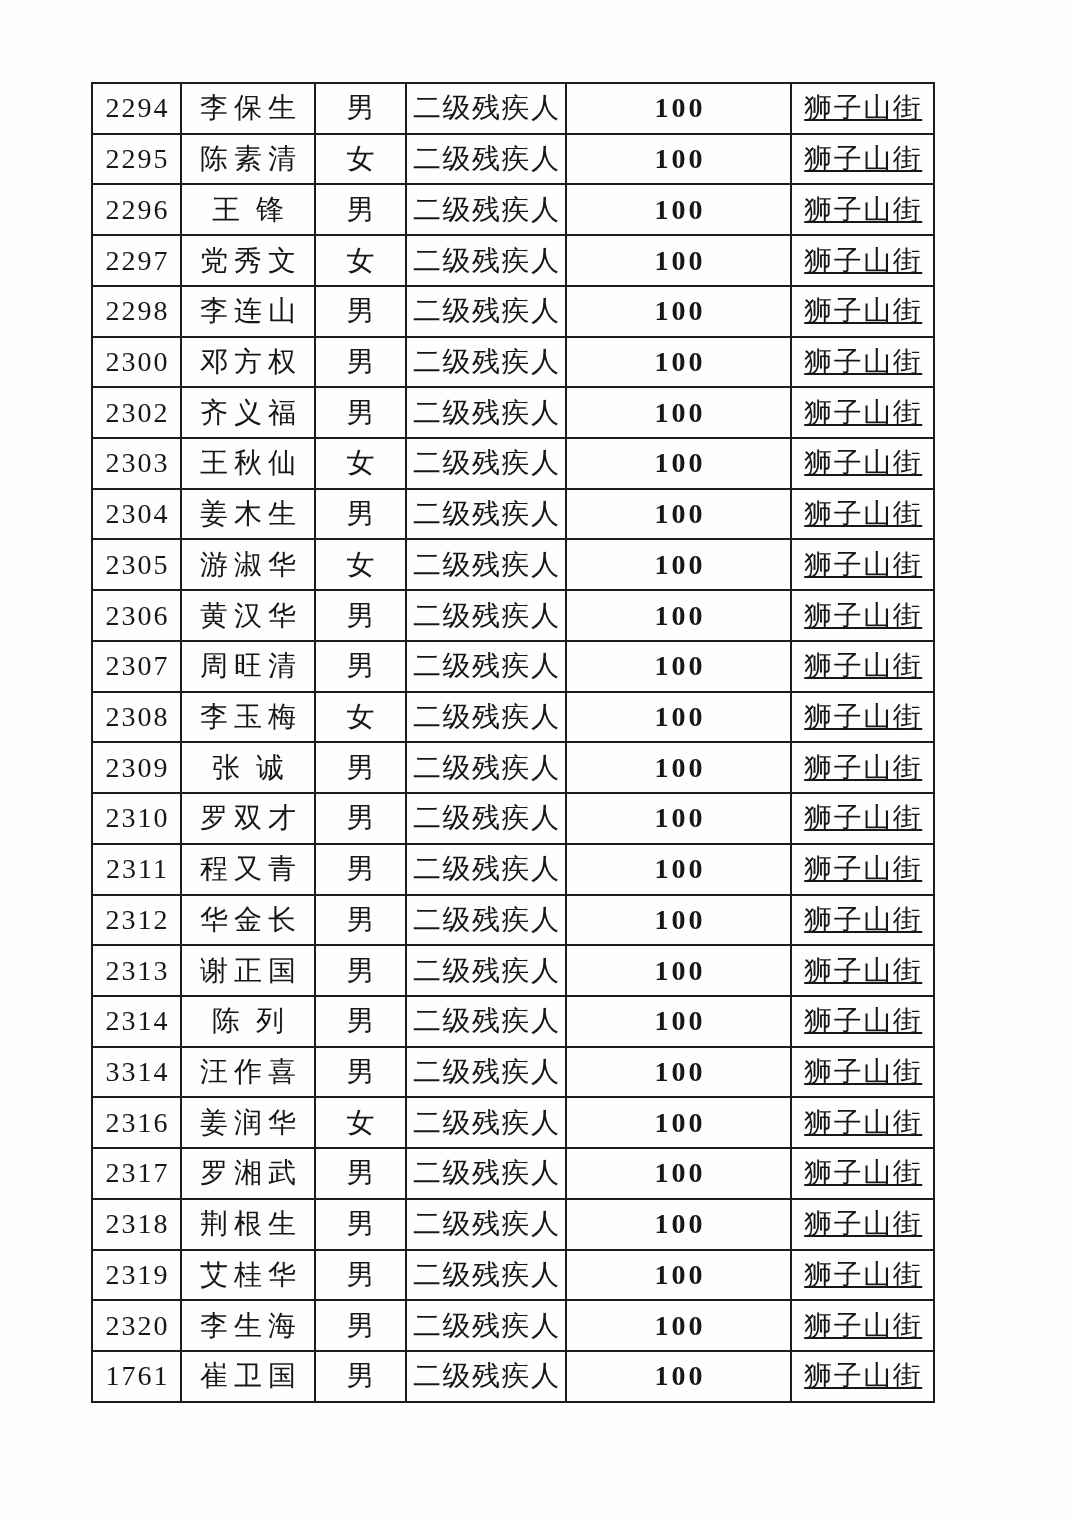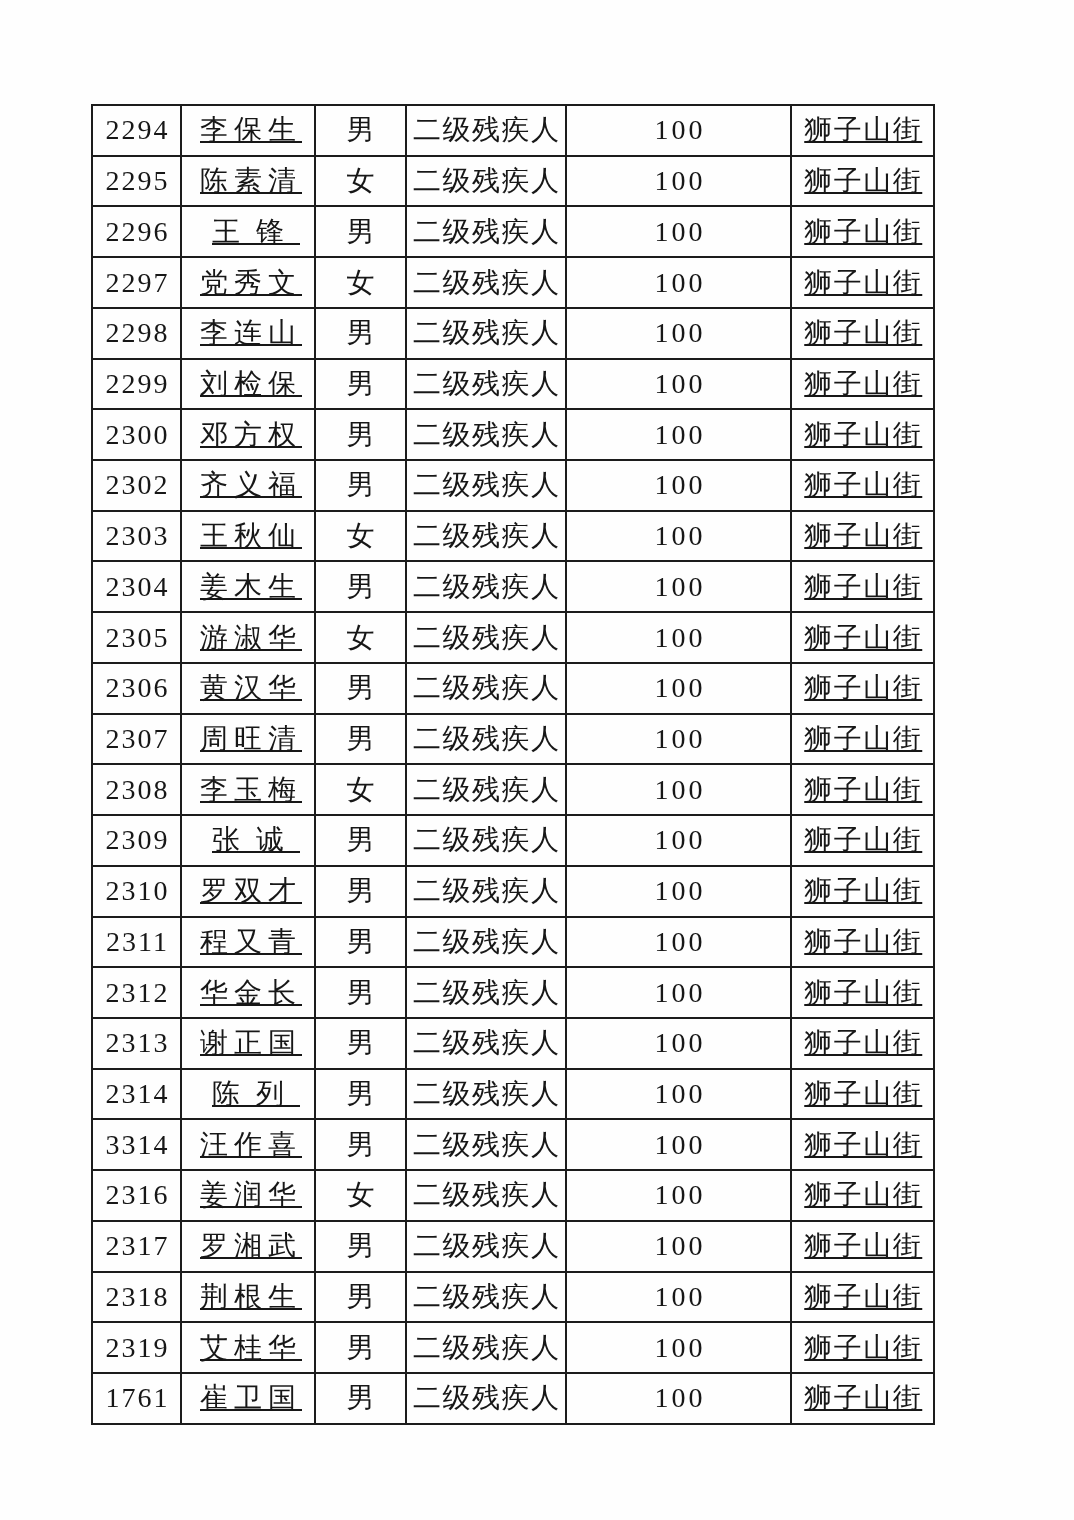--- a/index.html
+++ b/index.html
@@ -11,21 +11,21 @@
     position: relative;
     width: 1074px;
     height: 1520px;
     background: #fefefe;
     font-family: "Liberation Serif", "DejaVu Serif", serif;
     overflow: hidden;
   }
   table.records {
     position: absolute;
     left: 91px;
-    top: 104px;
+    top: 82px;
     width: 842px;
     height: 1321px;
     border-collapse: collapse;
     table-layout: fixed;
   }
   table.records td {
     border: 2px solid #1c1c1c;
     text-align: center;
     vertical-align: middle;
     padding: 0;
@@ -35,37 +35,37 @@
     overflow: hidden;
   }
   td.c-id {
     font-size: 29px;
     letter-spacing: 2px;
     text-indent: 2px;
   }
   td.c-name {
     letter-spacing: 6px;
     text-indent: 6px;
-    text-decoration: underline;
   }
   td.c-name.two {
     letter-spacing: 16px;
     text-indent: 16px;
   }
   td.c-gender {
     letter-spacing: 0;
   }
   td.c-category {
     letter-spacing: 1.5px;
     text-indent: 1.5px;
   }
   td.c-amount {
     font-size: 29px;
     letter-spacing: 3px;
     text-indent: 3px;
+    font-weight: bold;
   }
   td.c-street {
     letter-spacing: 1.5px;
     text-indent: 1.5px;
     text-decoration: underline;
   }
 </style>
 </head>
 <body>
 
@@ -114,28 +114,20 @@
         </tr>
         <tr>
           <td class="c-id">2298</td>
           <td class="c-name">李连山</td>
           <td class="c-gender">男</td>
           <td class="c-category">二级残疾人</td>
           <td class="c-amount">100</td>
           <td class="c-street">狮子山街</td>
         </tr>
         <tr>
-          <td class="c-id">2299</td>
-          <td class="c-name">刘检保</td>
-          <td class="c-gender">男</td>
-          <td class="c-category">二级残疾人</td>
-          <td class="c-amount">100</td>
-          <td class="c-street">狮子山街</td>
-        </tr>
-        <tr>
           <td class="c-id">2300</td>
           <td class="c-name">邓方权</td>
           <td class="c-gender">男</td>
           <td class="c-category">二级残疾人</td>
           <td class="c-amount">100</td>
           <td class="c-street">狮子山街</td>
         </tr>
         <tr>
           <td class="c-id">2302</td>
           <td class="c-name">齐义福</td>
@@ -268,20 +260,28 @@
           <td class="c-id">2318</td>
           <td class="c-name">荆根生</td>
           <td class="c-gender">男</td>
           <td class="c-category">二级残疾人</td>
           <td class="c-amount">100</td>
           <td class="c-street">狮子山街</td>
         </tr>
         <tr>
           <td class="c-id">2319</td>
           <td class="c-name">艾桂华</td>
+          <td class="c-gender">男</td>
+          <td class="c-category">二级残疾人</td>
+          <td class="c-amount">100</td>
+          <td class="c-street">狮子山街</td>
+        </tr>
+        <tr>
+          <td class="c-id">2320</td>
+          <td class="c-name">李生海</td>
           <td class="c-gender">男</td>
           <td class="c-category">二级残疾人</td>
           <td class="c-amount">100</td>
           <td class="c-street">狮子山街</td>
         </tr>
         <tr>
           <td class="c-id">1761</td>
           <td class="c-name">崔卫国</td>
           <td class="c-gender">男</td>
           <td class="c-category">二级残疾人</td>

